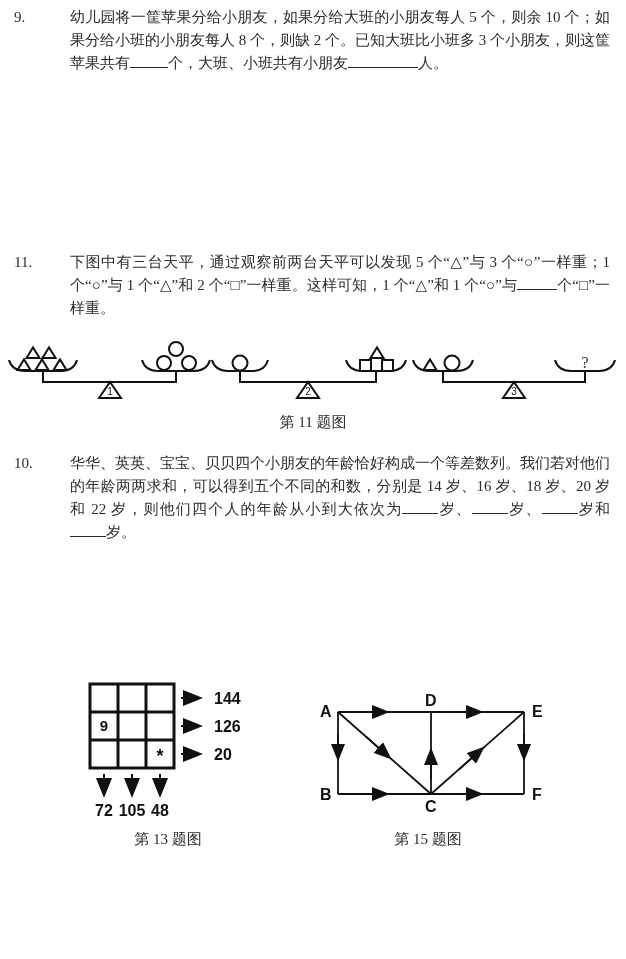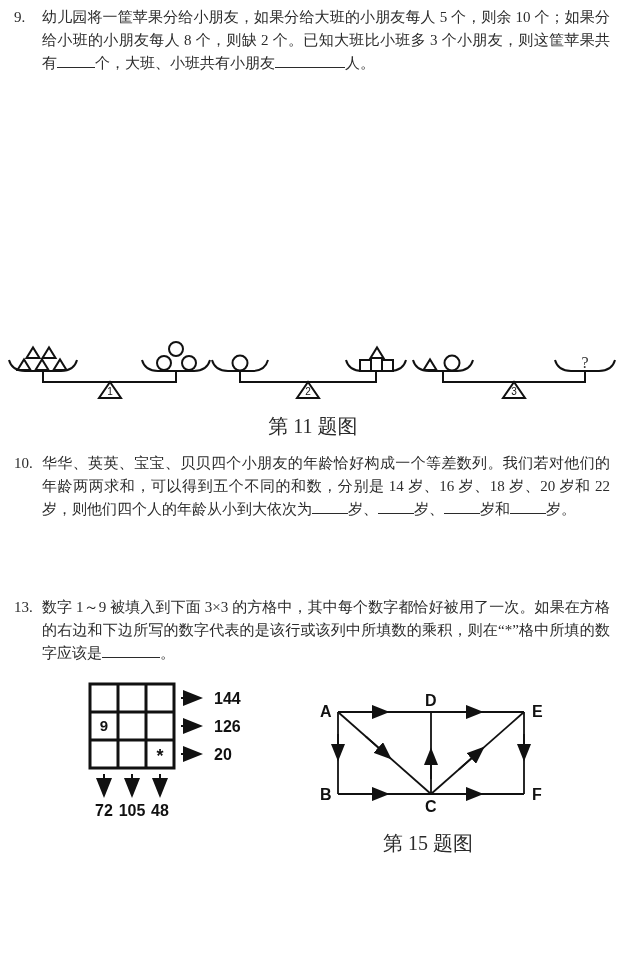--- a/index.html
+++ b/index.html
@@ -10,30 +10,30 @@
     font-family:"Liberation Serif","DejaVu Serif",serif;
     color:#2b2b2b;
     overflow:hidden;
   }
   .problem{
     position:absolute;left:14px;width:596px;
     display:flex;align-items:flex-start;
     font-size:15px;line-height:23px;
   }
   .pnum{flex:0 0 28px;}
-  .ptext{flex:1;text-align:justify;}
+  .ptext{flex:1;text-align:justify;margin-left:28px;}
   .blank{
     display:inline-block;
     border-bottom:1px solid #2b2b2b;
     height:15px;
     vertical-align:baseline;
   }
   .caption{
     position:absolute;
-    font-size:20px;
+    font-size:15px;
     text-align:center;
     color:#2b2b2b;
   }
   svg{position:absolute;}
   .figtext{
     font-family:"Liberation Sans","DejaVu Sans",sans-serif;
     font-weight:bold;
     fill:#111111;
   }
 </style>
@@ -41,20 +41,24 @@
 <body>
 
 <div class="page">
 
   <div class="problem" style="top:6px">
     <span class="pnum">9.</span>
     <div class="ptext"><span>幼儿园将一筐苹果分给小朋友，如果分给大班的小朋友每人 5 个，则余 10 个；如果分给小班的小朋友每人 8 个，则缺 2 个。已知大班比小班多 3 个小朋友，则这筐苹果共有</span><span class="blank" style="width:38px"></span><span>个，大班、小班共有小朋友</span><span class="blank" style="width:70px"></span><span>人。</span></div>
   </div>
 
 
+  <div class="problem" style="top:251px">
+    <span class="pnum">11.</span>
+    <div class="ptext"><span>下图中有三台天平，通过观察前两台天平可以发现 5 个“△”与 3 个“○”一样重；1 个“○”与 1 个“△”和 2 个“□”一样重。这样可知，1 个“△”和 1 个“○”与</span><span class="blank" style="width:40px"></span><span>个“□”一样重。</span></div>
+  </div>
 
   <svg style="left:0;top:330px" width="626" height="72" viewBox="0 0 626 72">
 
     <g stroke="#111" stroke-width="2" fill="none">
       <path d="M 9,30 Q 12,41 25,41 L 61,41 Q 74,41 77,30"></path>
       <path d="M 142,30 Q 145,41 158,41 L 194,41 Q 207,41 210,30"></path>
       <path d="M 43,41 L 43,52 L 176,52 L 176,41"></path>
       <polygon points="110,52 99,68 121,68" fill="#fff"></polygon>
     </g>
     <g stroke="#111" stroke-width="2" fill="#fff">
@@ -101,24 +105,20 @@
     <text x="514" y="65" font-size="10" text-anchor="middle" fill="#111" font-family="Liberation Sans, DejaVu Sans, sans-serif">3</text>
   </svg>
 
   <div class="caption" style="top:413px;left:0;width:626px">第 11 题图</div>
 
   <div class="problem" style="top:452px">
     <span class="pnum">10.</span>
     <div class="ptext"><span>华华、英英、宝宝、贝贝四个小朋友的年龄恰好构成一个等差数列。我们若对他们的年龄两两求和，可以得到五个不同的和数，分别是 14 岁、16 岁、18 岁、20 岁和 22 岁，则他们四个人的年龄从小到大依次为</span><span class="blank" style="width:36px"></span><span>岁、</span><span class="blank" style="width:36px"></span><span>岁、</span><span class="blank" style="width:36px"></span><span>岁和</span><span class="blank" style="width:36px"></span><span>岁。</span></div>
   </div>
 
-  <div class="problem" style="top:596px">
-    <span class="pnum">13.</span>
-    <div class="ptext"><span>数字 1～9 被填入到下面 3×3 的方格中，其中每个数字都恰好被用了一次。如果在方格的右边和下边所写的数字代表的是该行或该列中所填数的乘积，则在“*”格中所填的数字应该是</span><span class="blank" style="width:58px"></span><span>。</span></div>
-  </div>
 
   <svg style="left:78px;top:676px" width="190" height="146" viewBox="0 0 190 146">
     <defs>
       <marker id="ah-grid" markerWidth="10" markerHeight="8" refX="8" refY="4" orient="auto">
         <path d="M0,0 L10,4 L0,8 z" fill="#111"></path>
       </marker>
     </defs>
     <g stroke="#111" stroke-width="3" fill="none">
       <rect x="12" y="8" width="84" height="84"></rect>
       <line x1="40" y1="8" x2="40" y2="92"></line>
@@ -173,16 +173,17 @@
       <line x1="141" y1="75.4" x2="164" y2="54.9" marker-end="url(#ah-graph)"></line>
     </g>
     <text class="figtext" x="2" y="23" font-size="16">A</text>
     <text class="figtext" x="107" y="12" font-size="16">D</text>
     <text class="figtext" x="214" y="23" font-size="16">E</text>
     <text class="figtext" x="2" y="106" font-size="16">B</text>
     <text class="figtext" x="107" y="118" font-size="16">C</text>
     <text class="figtext" x="214" y="106" font-size="16">F</text>
   </svg>
 
+  <div class="caption" style="top:830px;left:78px;width:180px">第 13 题图</div>
   <div class="caption" style="top:830px;left:368px;width:120px">第 15 题图</div>
 
 
 </div>
 
 </body></html>

